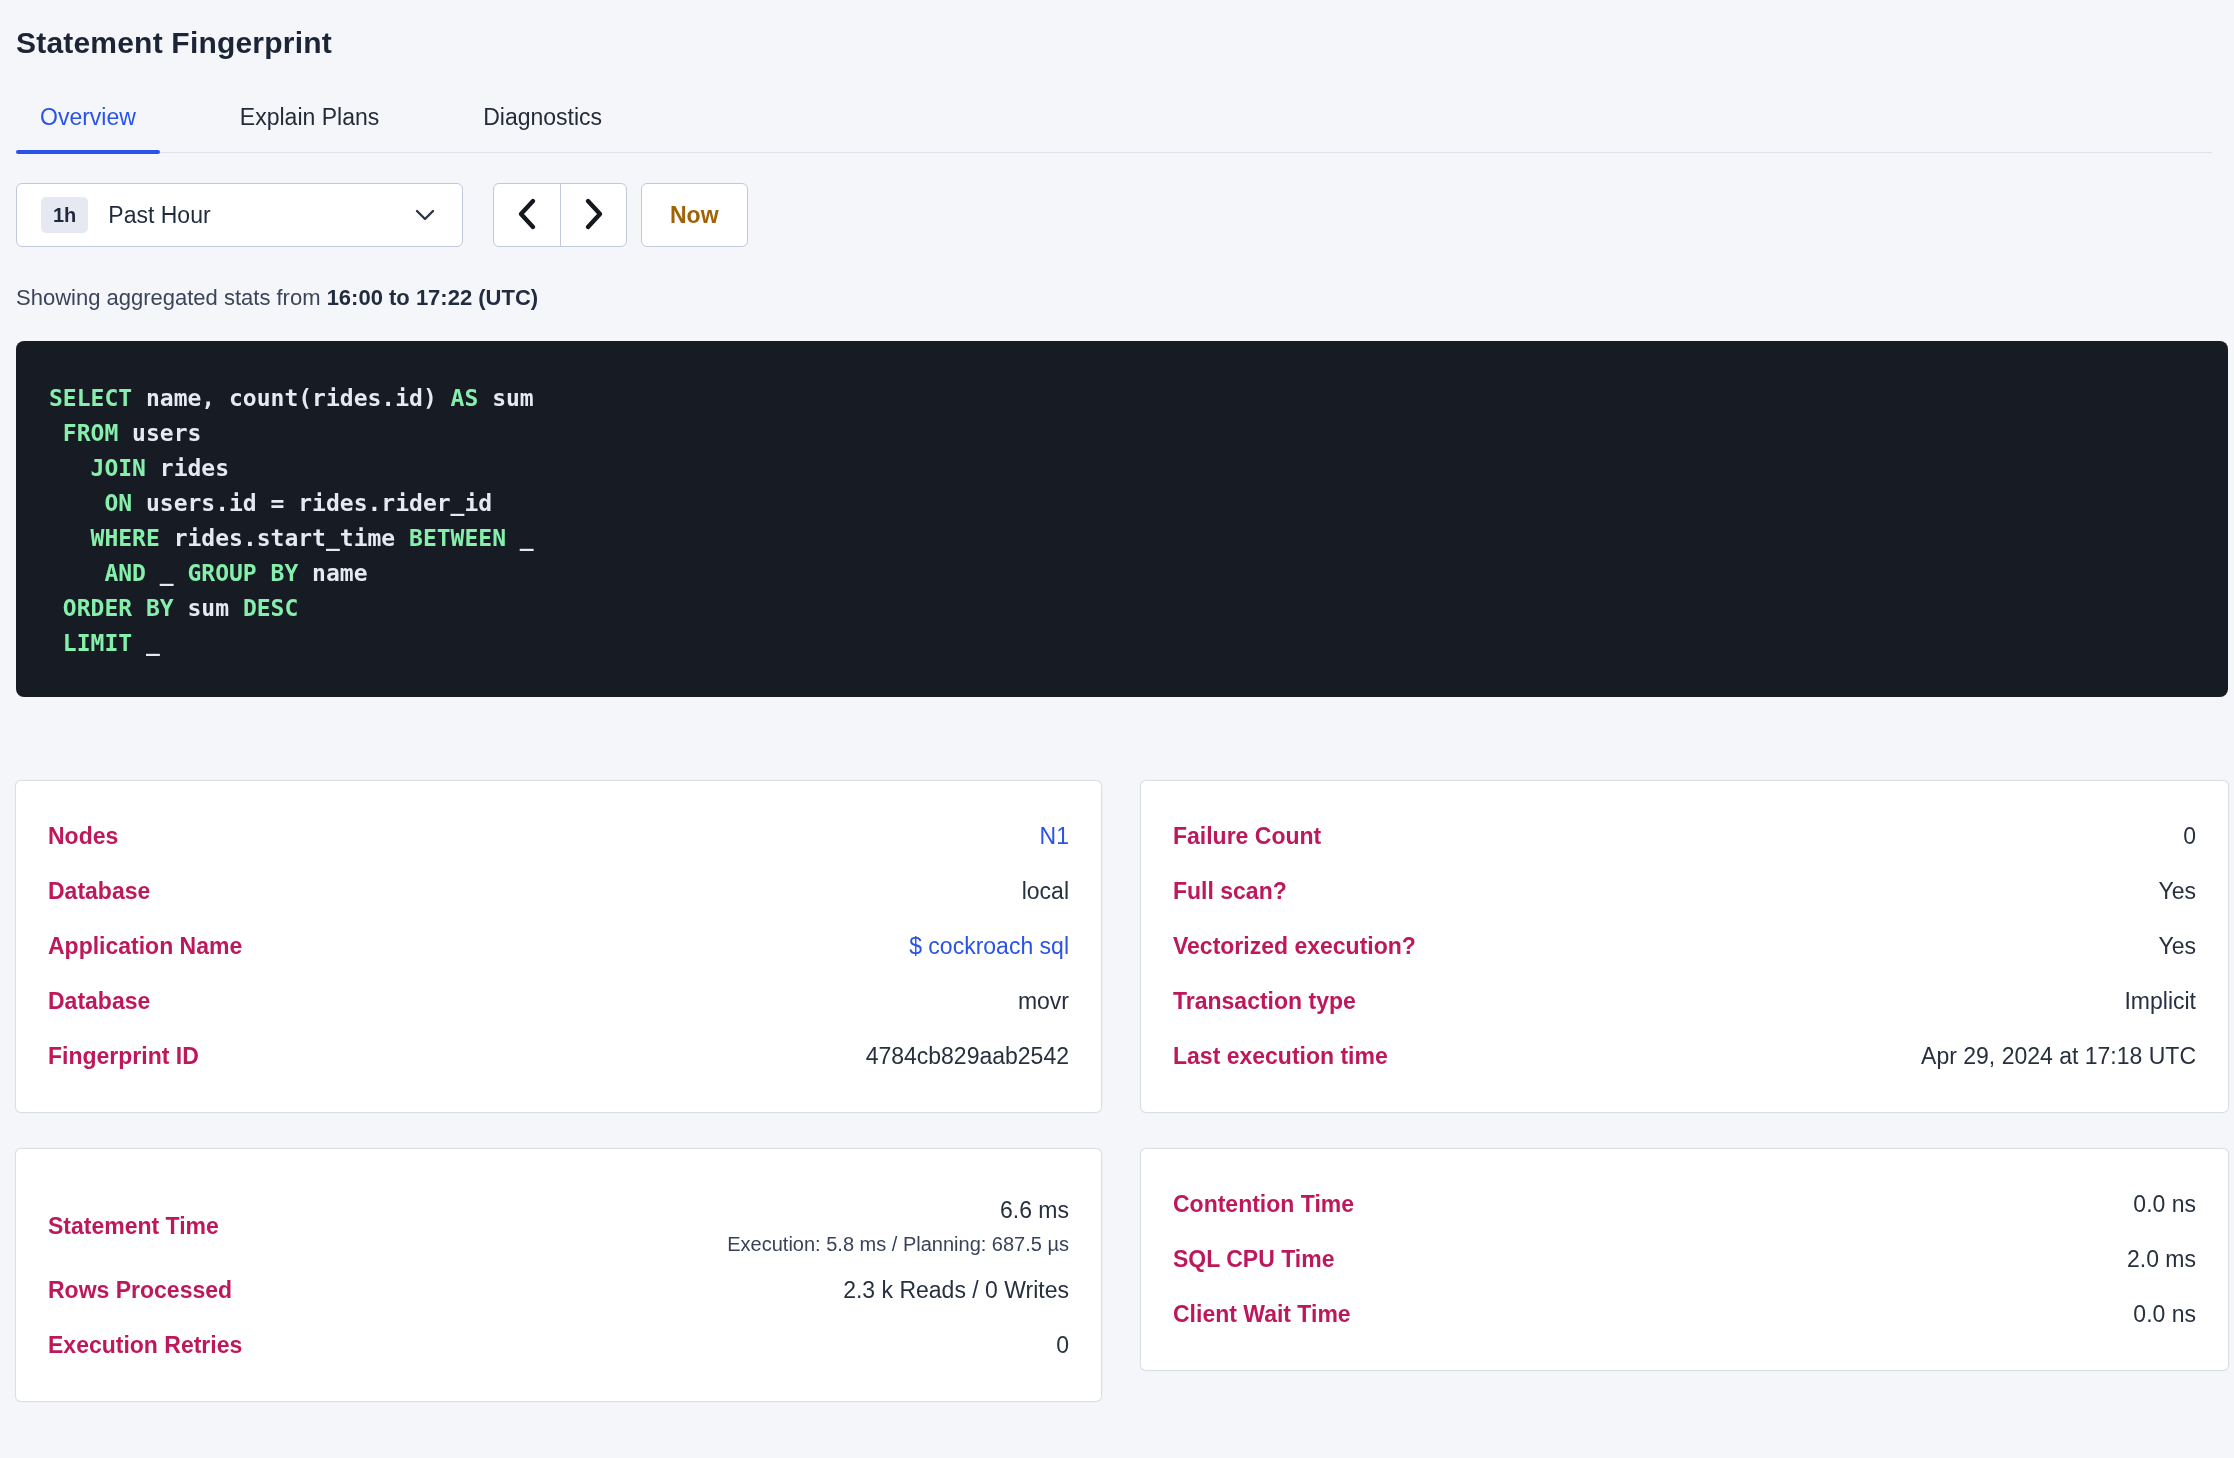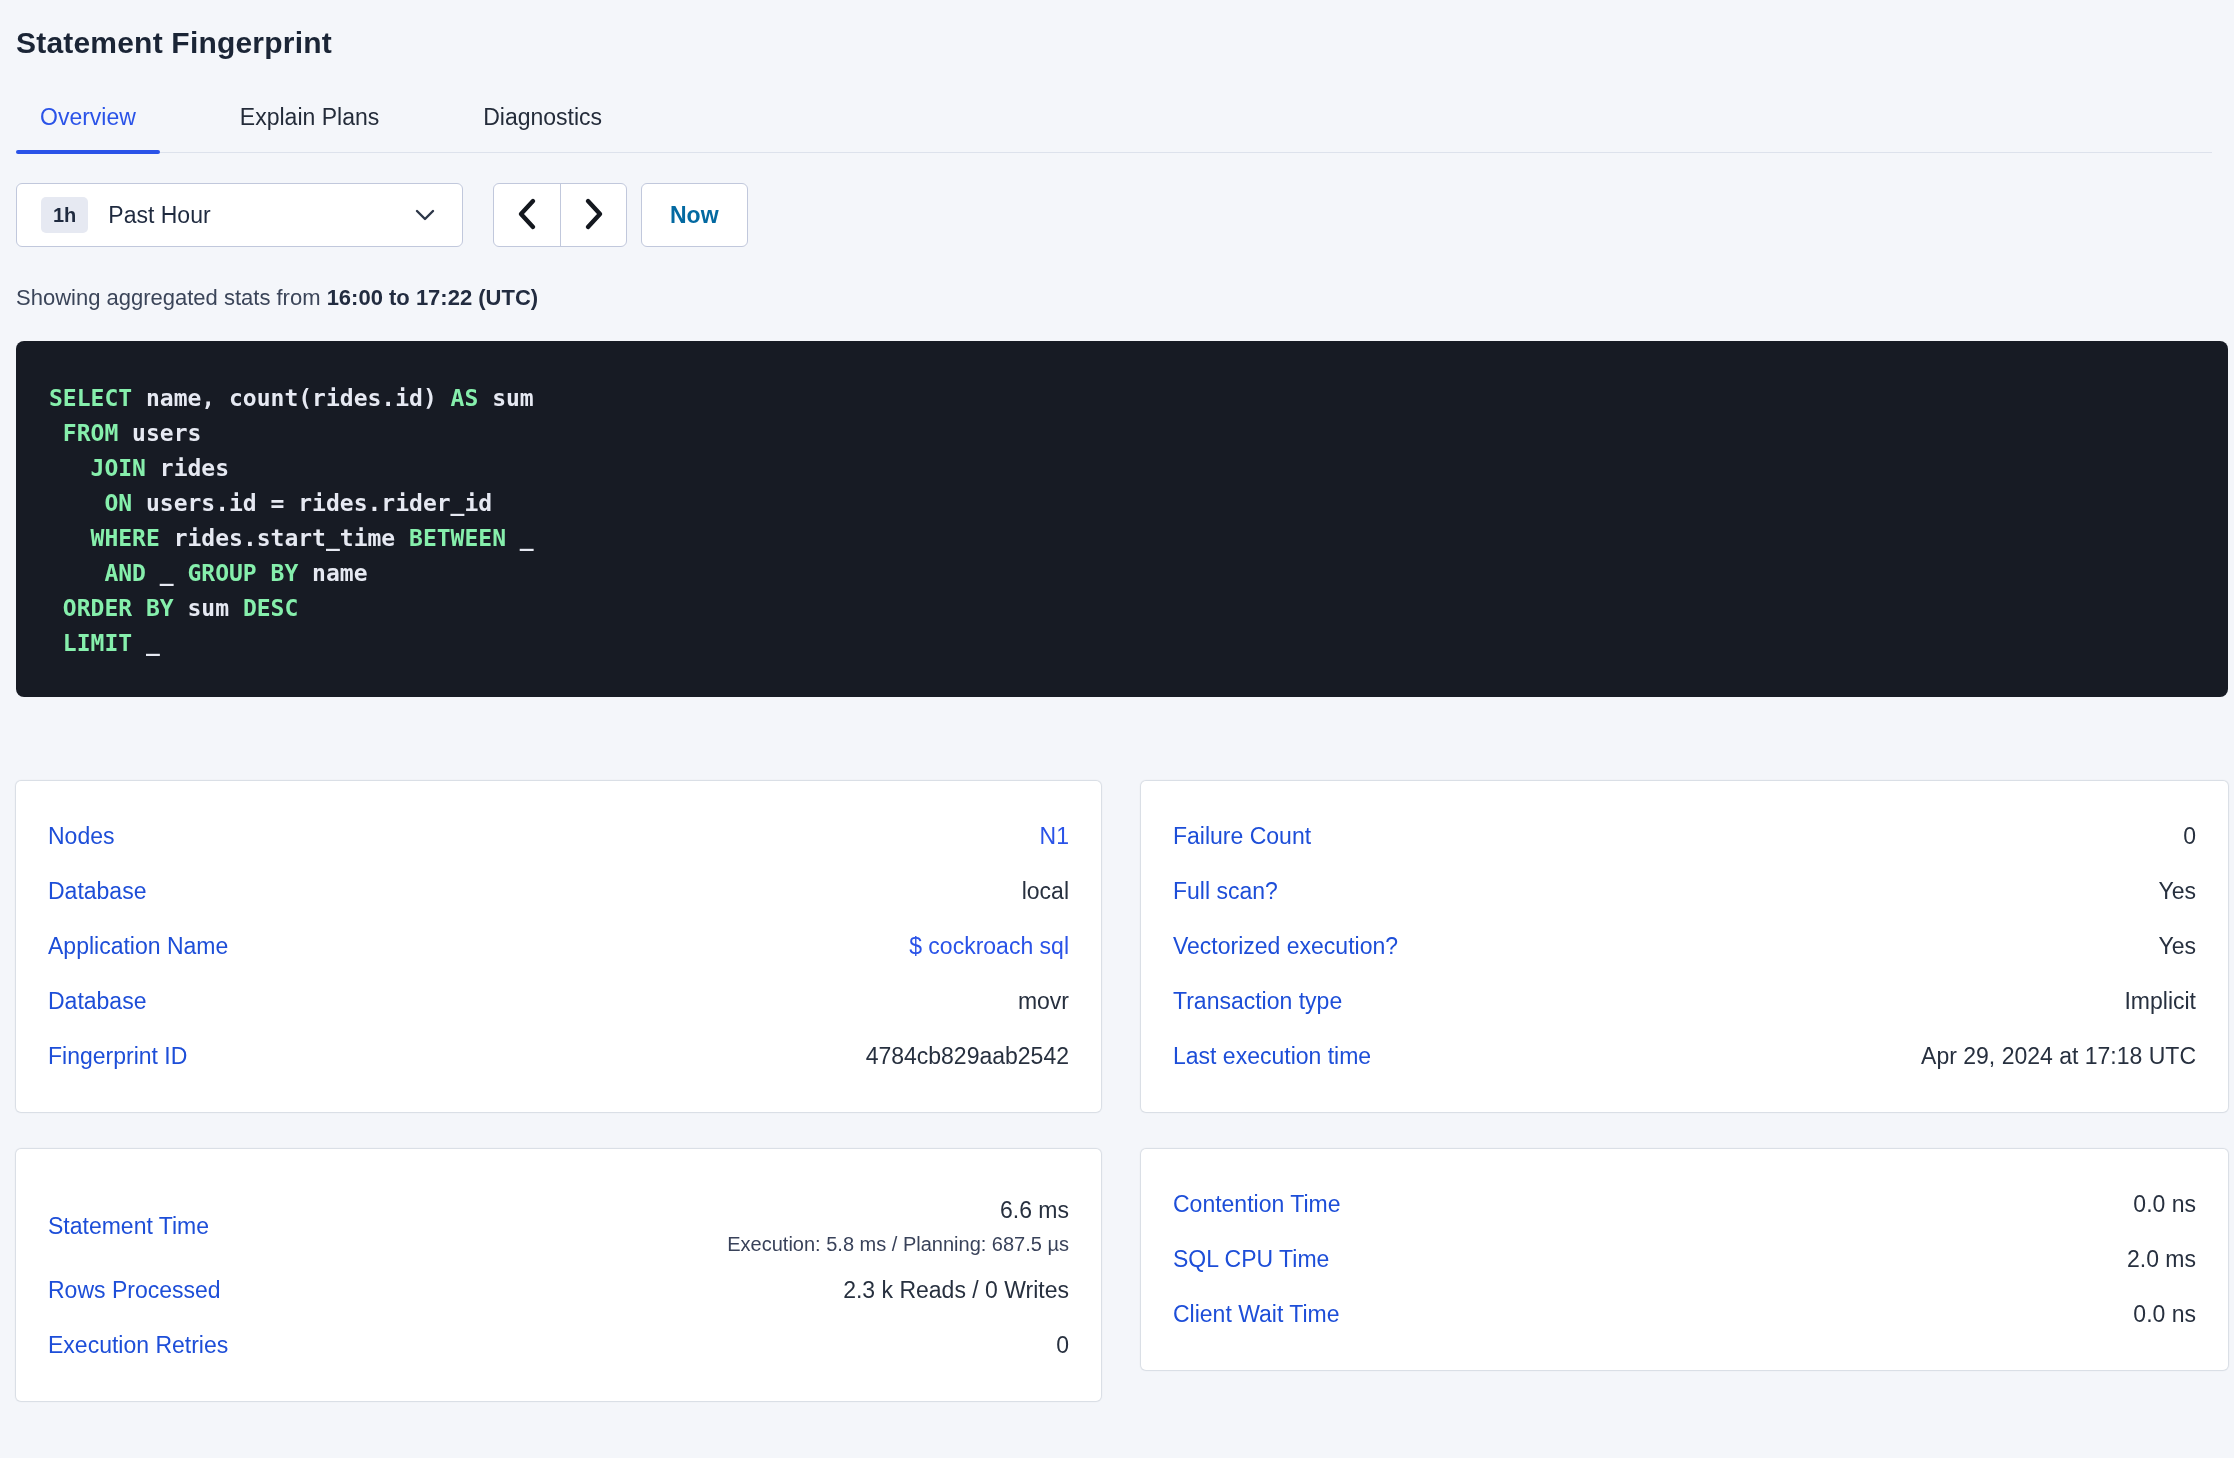--- a/index.html
+++ b/index.html
@@ -102,21 +102,21 @@
 
   .now-btn {
     margin-left: 14px;
     height: 64px;
     padding: 0 28px;
     background: #ffffff;
     border: 1px solid #c1c8dc;
     border-radius: 6px;
     font-family: "Liberation Sans", sans-serif;
     font-size: 23px;
-    color: #0369a1;
+    color: #a16207;
     font-weight: 700;
     cursor: pointer;
     text-align: right;
   }
 
   
   .stats-line {
     margin-top: 38px;
     font-size: 22px;
     color: #3b4559;
@@ -158,22 +158,22 @@
   }
   .row {
     min-height: 55px;
     display: flex;
     align-items: center;
     justify-content: space-between;
   }
   .row.has-sub { align-items: center; padding-top: 13px; min-height: 86px; }
   .row .lbl {
     font-size: 23px;
-    font-weight: 400;
-    color: #1d4ed8;
+    font-weight: 700;
+    color: #be185d;
   }
   .val-wrap {
     display: flex;
     flex-direction: column;
     align-items: flex-end;
     text-align: right;
   }
   .row .val {
     font-size: 23px;
     color: #27303f;

